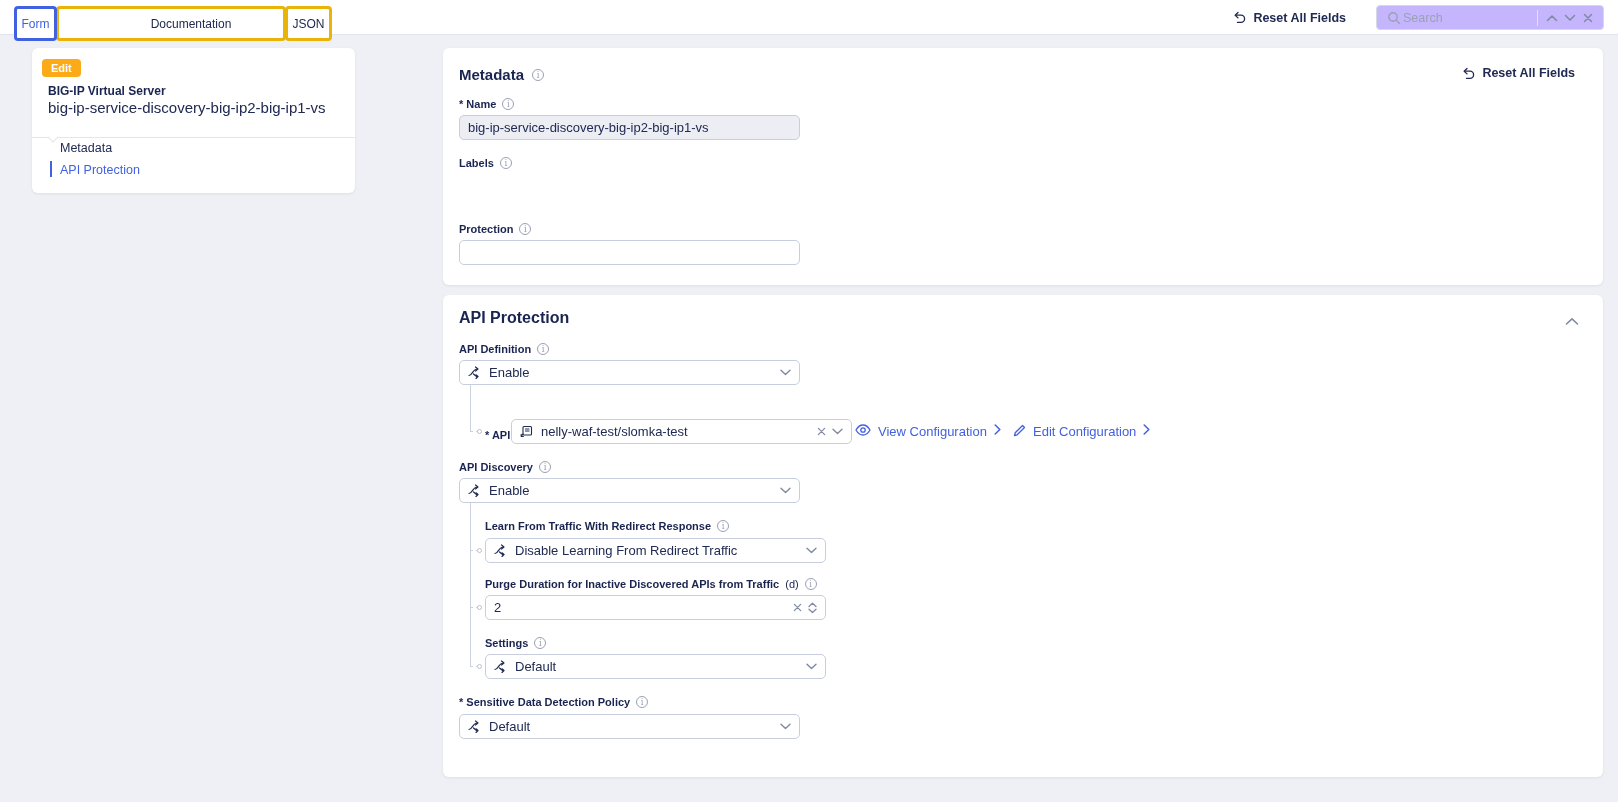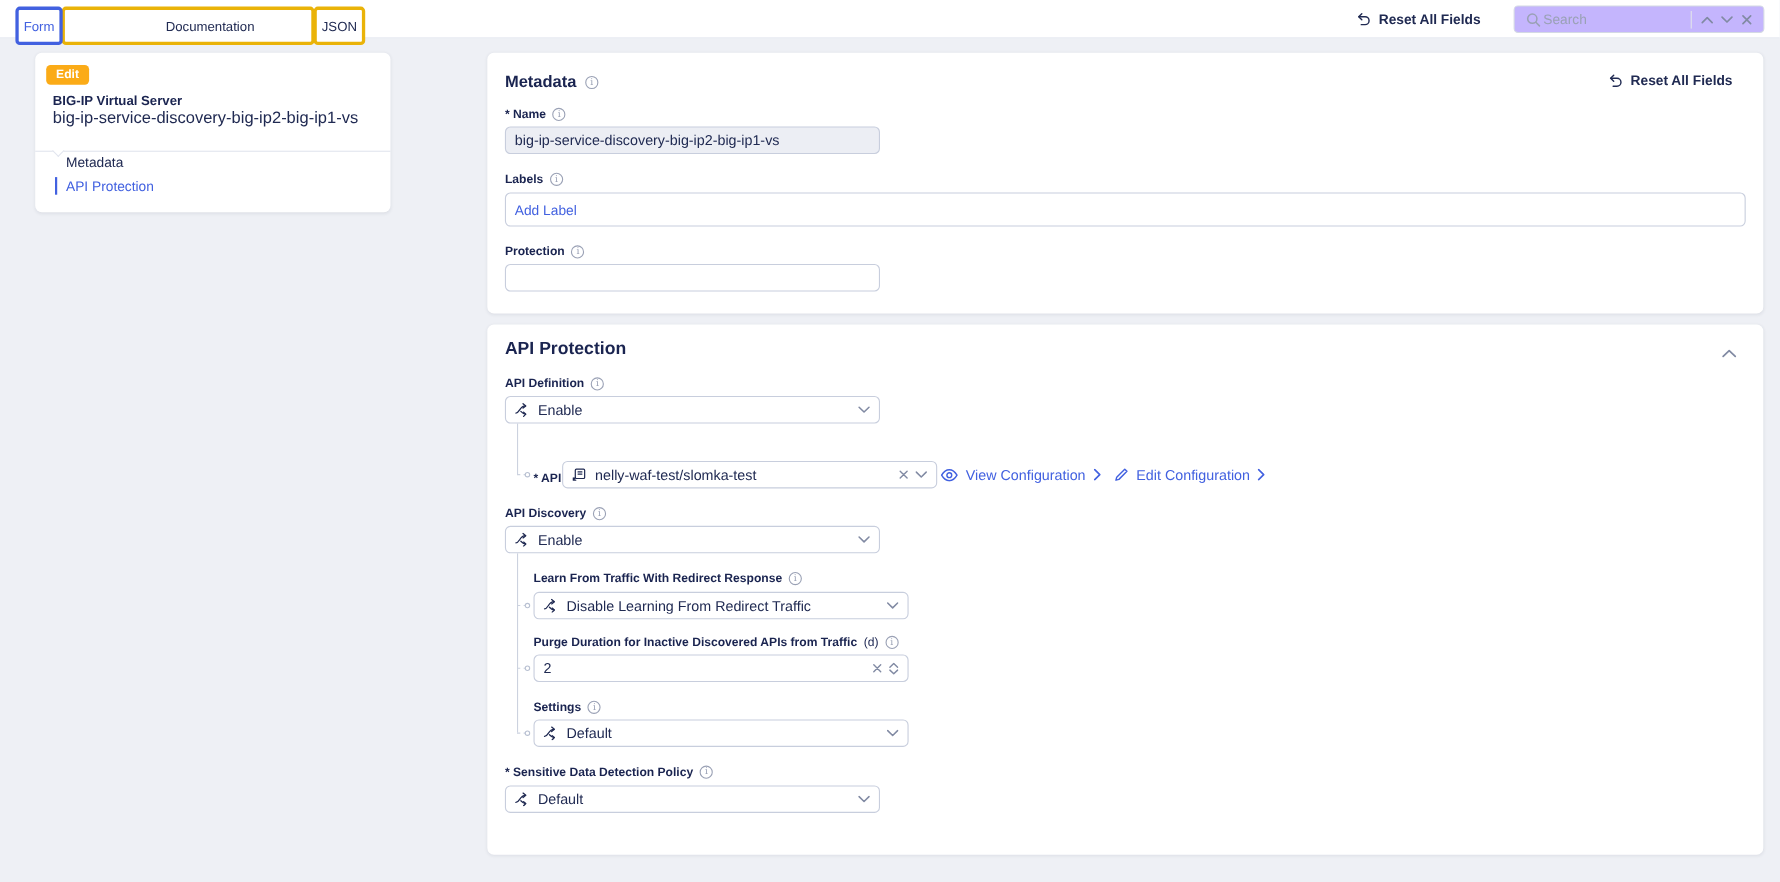--- a/index.html
+++ b/index.html
@@ -48,21 +48,21 @@
   .info-ic::after { content:"i"; }
   .ctl { position:absolute; height:25px; border:1px solid #c8cedd; border-radius:5px; background:#fff; display:flex; align-items:center; font-size:13px; color:#202a52; padding:0 8px; cursor:pointer; }
   .ctl .txt { flex:1; overflow:hidden; white-space:nowrap; }
   .ctl .lead-ic { margin-right:8px; display:flex; align-items:center; }
   .ctl.disabled { background:#eceef4; cursor:default; }
   .ctl input.val { border:none; outline:none; background:transparent; font-size:13px; color:#202a52; width:100%; font-family:inherit; }
   .w-std { width:341px; }
   .w-full { width:1128px; }
   .clear-x, .dd-chev { display:flex; align-items:center; margin-left:6px; cursor:pointer; }
   .spin { display:flex; flex-direction:column; margin-left:6px; cursor:pointer; }
-  .link { position:absolute; display:flex; align-items:center; gap:7px; color:#4261e0; font-size:13px; cursor:pointer; }
+  .link { position:absolute; display:flex; align-items:flex-start; gap:7px; color:#4261e0; font-size:13px; cursor:pointer; }
   .add-label { color:#4261e0; font-size:12.5px; cursor:pointer; }
   .section-title { position:absolute; font-size:15px; font-weight:700; color:#1a2450; display:flex; align-items:center; gap:8px; }
   .api-title { font-size:16px; }
   .collapse-ic { position:absolute; right:24px; top:22px; cursor:pointer; }
   .card-reset { position:absolute; right:28px; top:18px; display:flex; align-items:center; gap:7px; color:#202a52; font-size:12.5px; font-weight:600; cursor:pointer; }
 
   
   .tc-v { position:absolute; width:1px; border-left:1px solid #ccd2df; }
   .tc-h { position:absolute; height:1px; border-top:1px dashed #ccd2df; }
   .tc-dot { position:absolute; width:5px; height:5px; border:1px solid #b9c1d2; border-radius:50%; background:#fff; }
@@ -149,23 +149,20 @@
       <span class="info-ic"></span>
     </div>
     <div class="ctl w-std disabled" style="left:16px; top:67px;">
       <span class="txt">big-ip-service-discovery-big-ip2-big-ip1-vs</span>
     </div>
 
     <div class="f-label" style="left:16px; top:109px;">
       <span>Labels</span>
       <span class="info-ic"></span>
     </div>
-    <div class="ctl w-full" style="left:16px; top:127px; height:31px;">
-      <span class="add-label">Add Label</span>
-    </div>
 
     <div class="f-label" style="left:16px; top:175px;">
       <span>Protection</span>
       <span class="info-ic"></span>
     </div>
     <div class="ctl w-std" style="left:16px; top:192px;">
       <input class="val" value="" style="">
     </div>
   </div>
 

